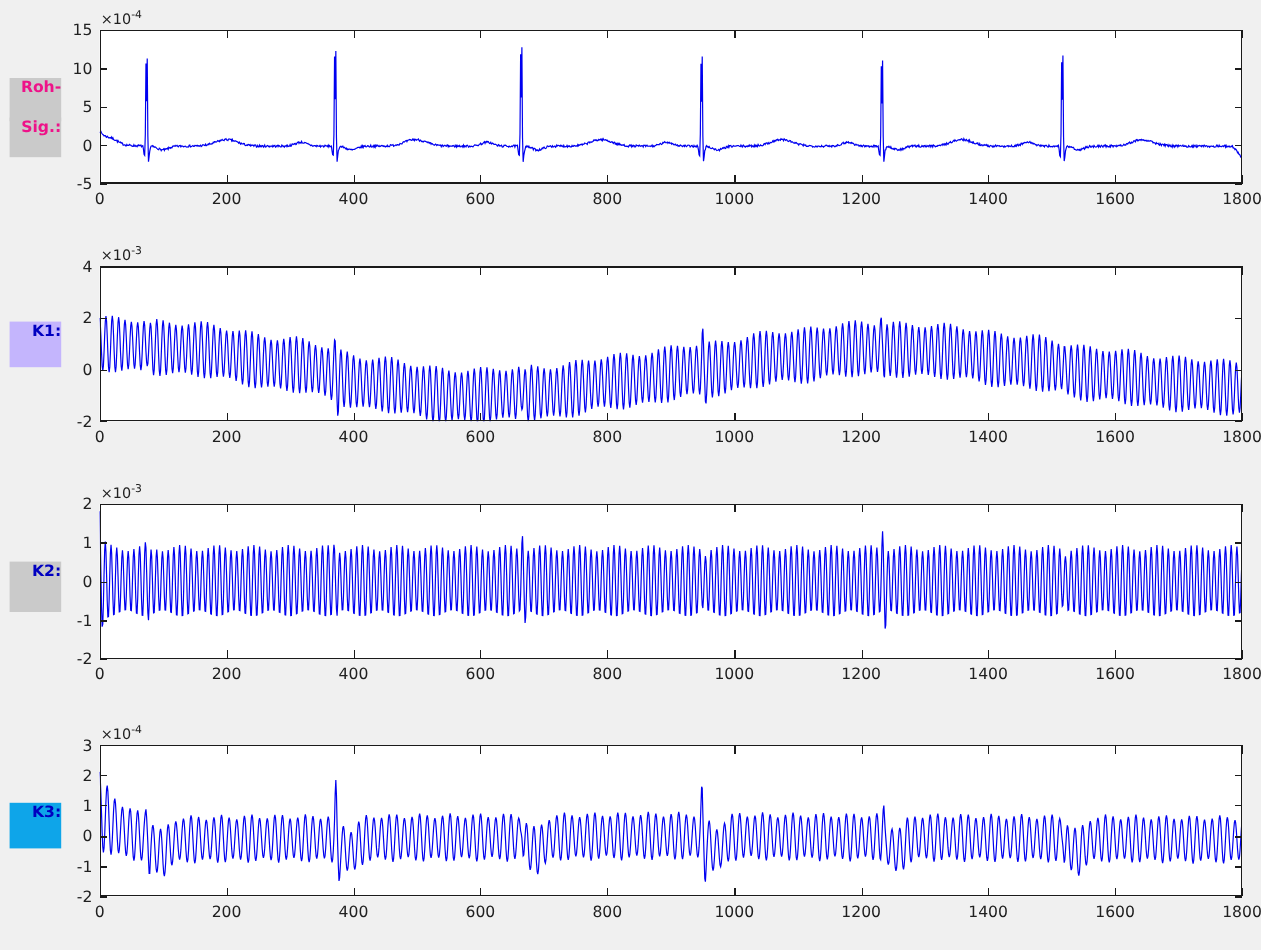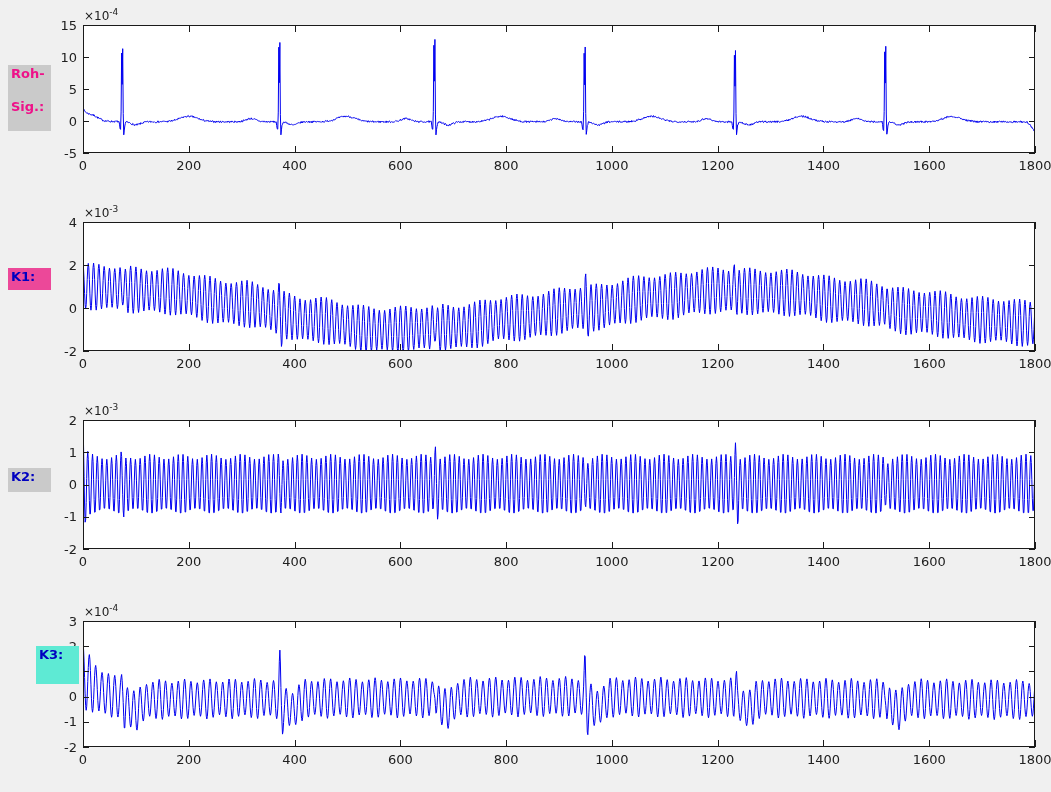--- a/index.html
+++ b/index.html
@@ -20,20 +20,21 @@
   .side-label {
     position: absolute;
     left: 8px; width: 43px;
     background: #cacaca;
     font-size: 13px;
     font-weight: bold;
     line-height: 14px;
     padding: 2px 0 0 3px;
     box-sizing: border-box;
     letter-spacing: 0px;
+    text-align: right;
   }
   .side-label.pink { color: #ee1289; }
   .side-label.blue { color: #0000c0; }
   svg text {
     font-family: "DejaVu Sans", "Liberation Sans", sans-serif;
   }
 </style>
 </head>
 <body style="background: rgb(240, 240, 240);">
 
@@ -279,23 +280,23 @@
         </g>
         <text x="84" y="13" font-size="12px" fill="#202020"><tspan>×10</tspan><tspan dy="-5" font-size="9px">-4</tspan></text>
       </svg></div>
 
   <div class="side-label pink" style="top: 65px; height: 36px; background: rgb(202, 202, 202); color: rgb(238, 18, 137);">
     <span>Roh-</span>
   </div>
   <div class="side-label pink" style="top: 98px; height: 33px; background: rgb(202, 202, 202); color: rgb(238, 18, 137);">
     <span>Sig.:</span>
   </div>
-  <div class="side-label blue" style="top: 268px; height: 22px; background: #ec4899; color: rgb(0, 0, 192);">
+  <div class="side-label blue" style="top: 268px; height: 38px; background: #c4b5fd; color: rgb(0, 0, 192);">
     <span>K1:</span>
   </div>
-  <div class="side-label blue" style="top: 468px; height: 24px; background: rgb(202, 202, 202); color: rgb(0, 0, 192);">
+  <div class="side-label blue" style="top: 468px; height: 42px; background: rgb(202, 202, 202); color: rgb(0, 0, 192);">
     <span>K2:</span>
   </div>
-  <div class="side-label blue" style="top: 646px; height: 38px; background: #5eead4; color: rgb(0, 0, 192); margin-left: 28px;">
+  <div class="side-label blue" style="top: 669px; height: 38px; background: #0ea5e9; color: rgb(0, 0, 192);">
     <span>K3:</span>
   </div>
 
 </div>
 
 </body></html>

